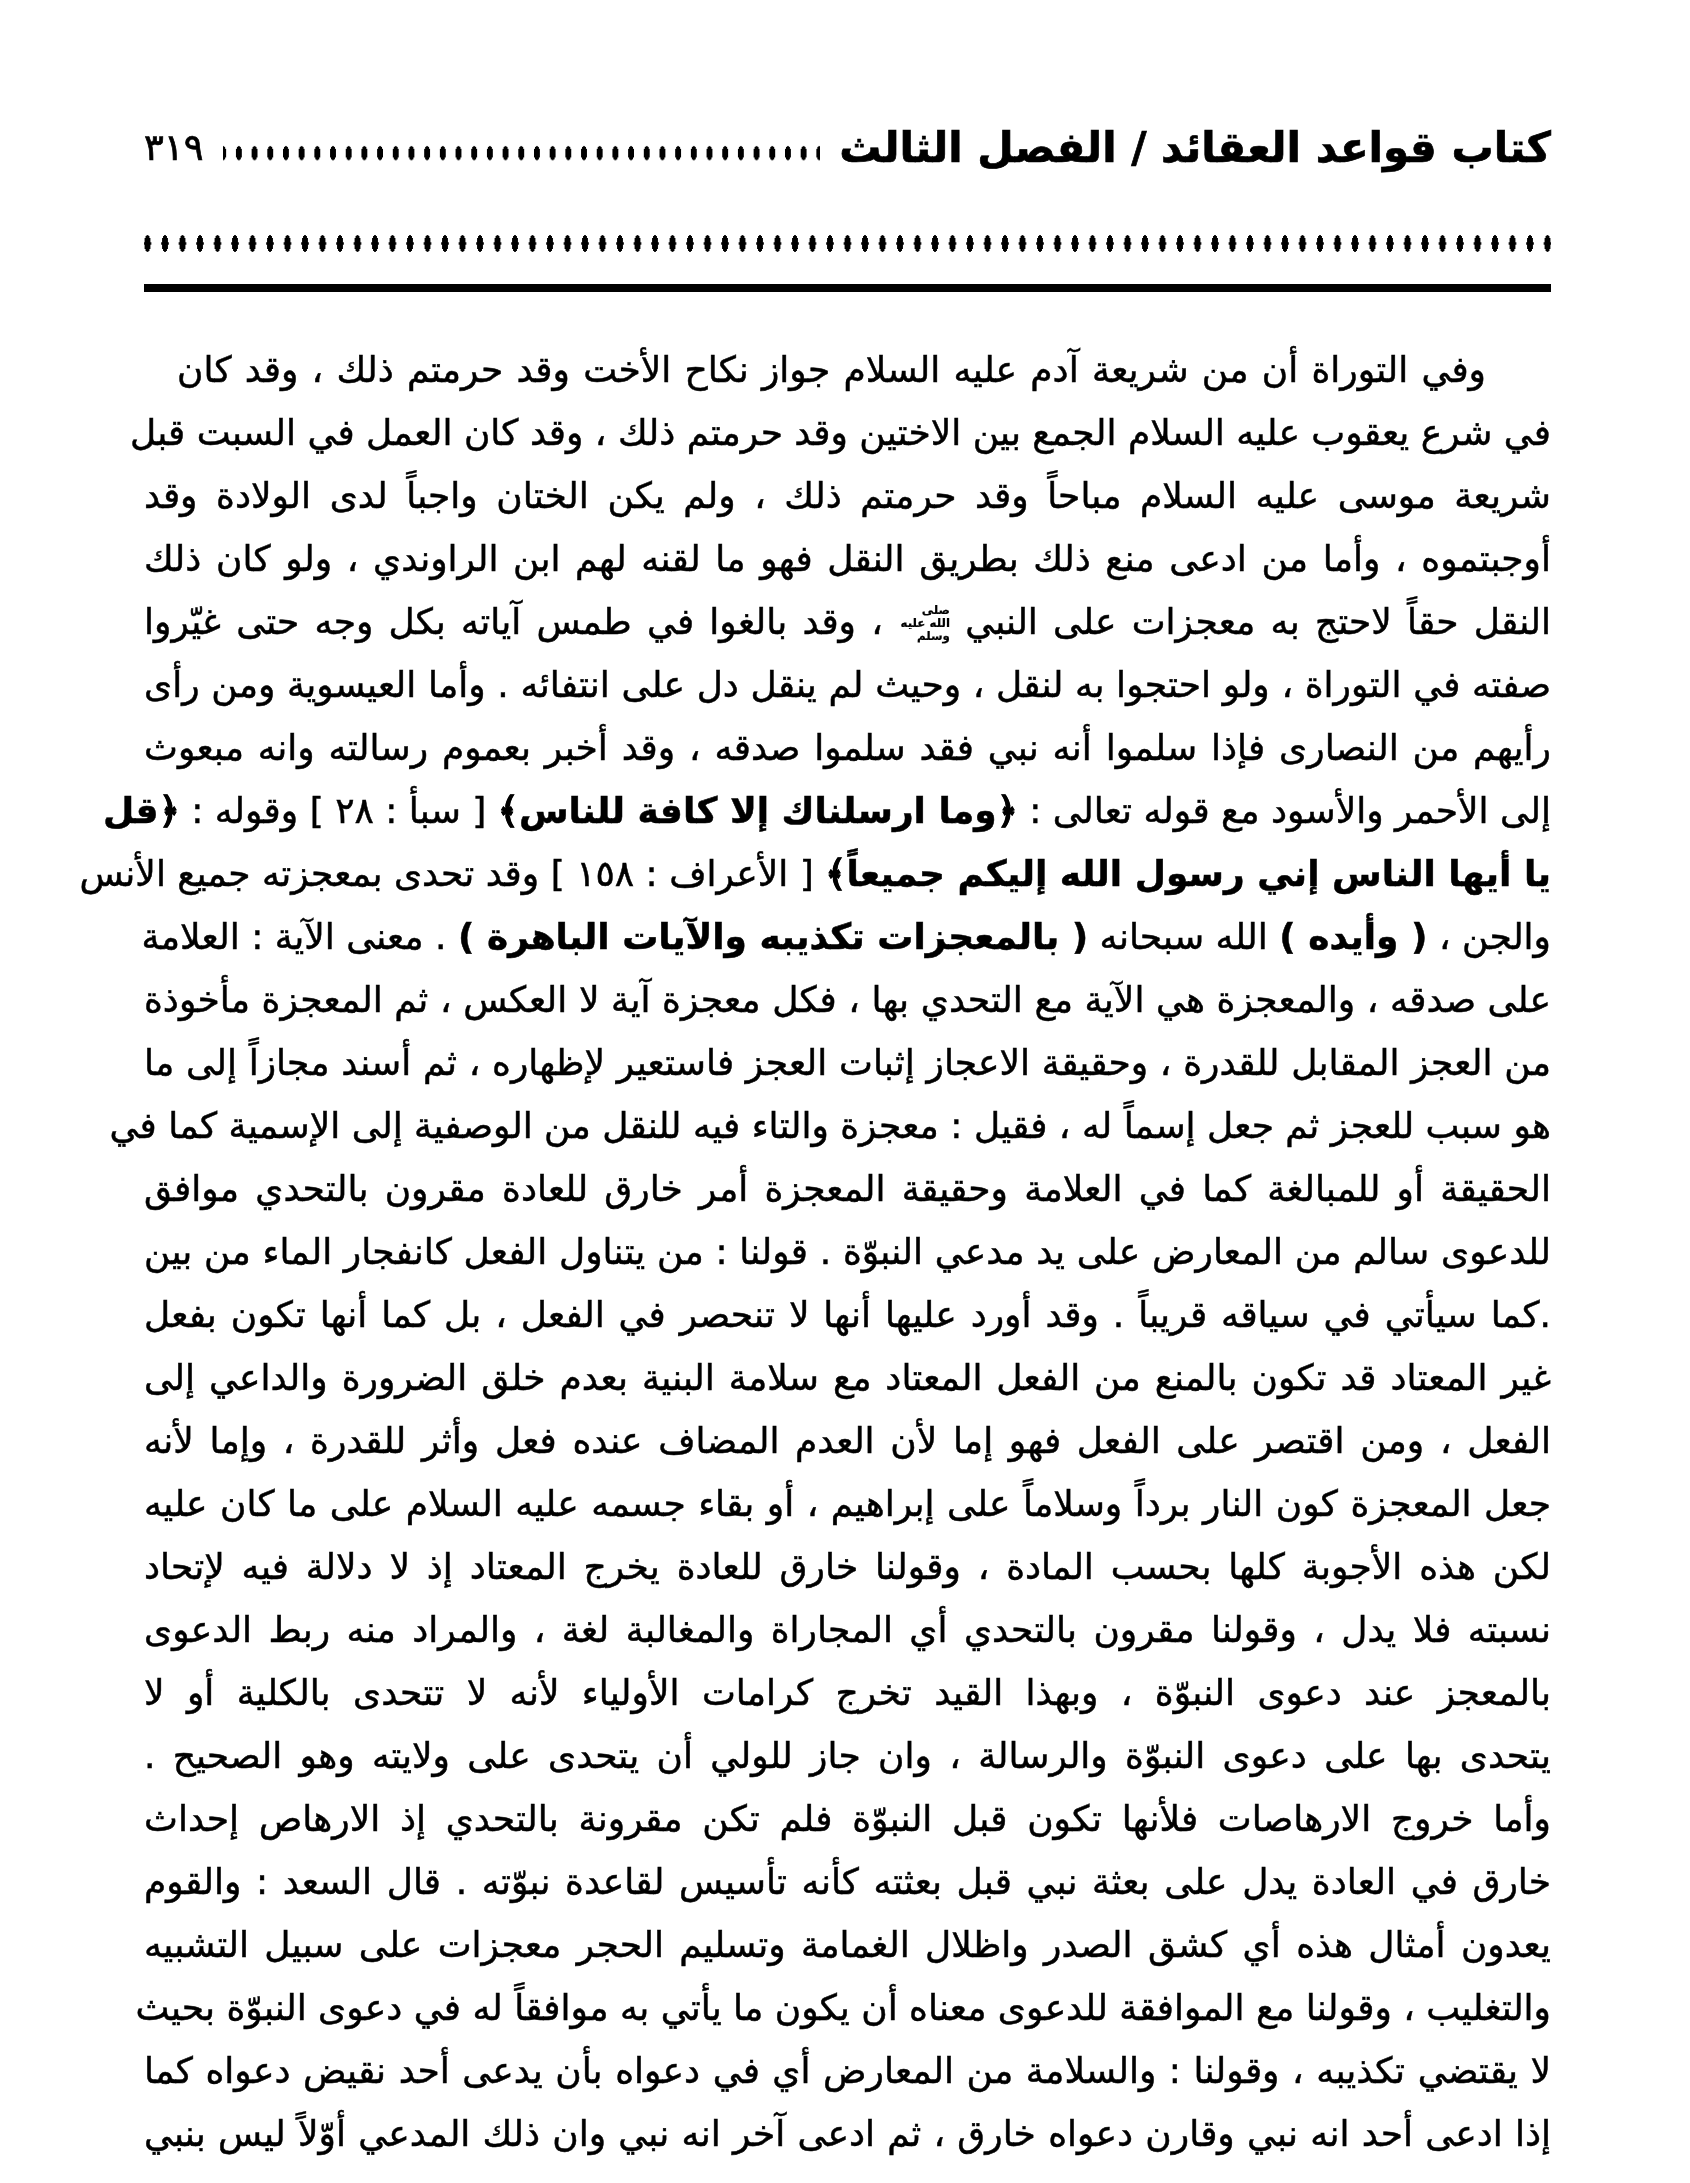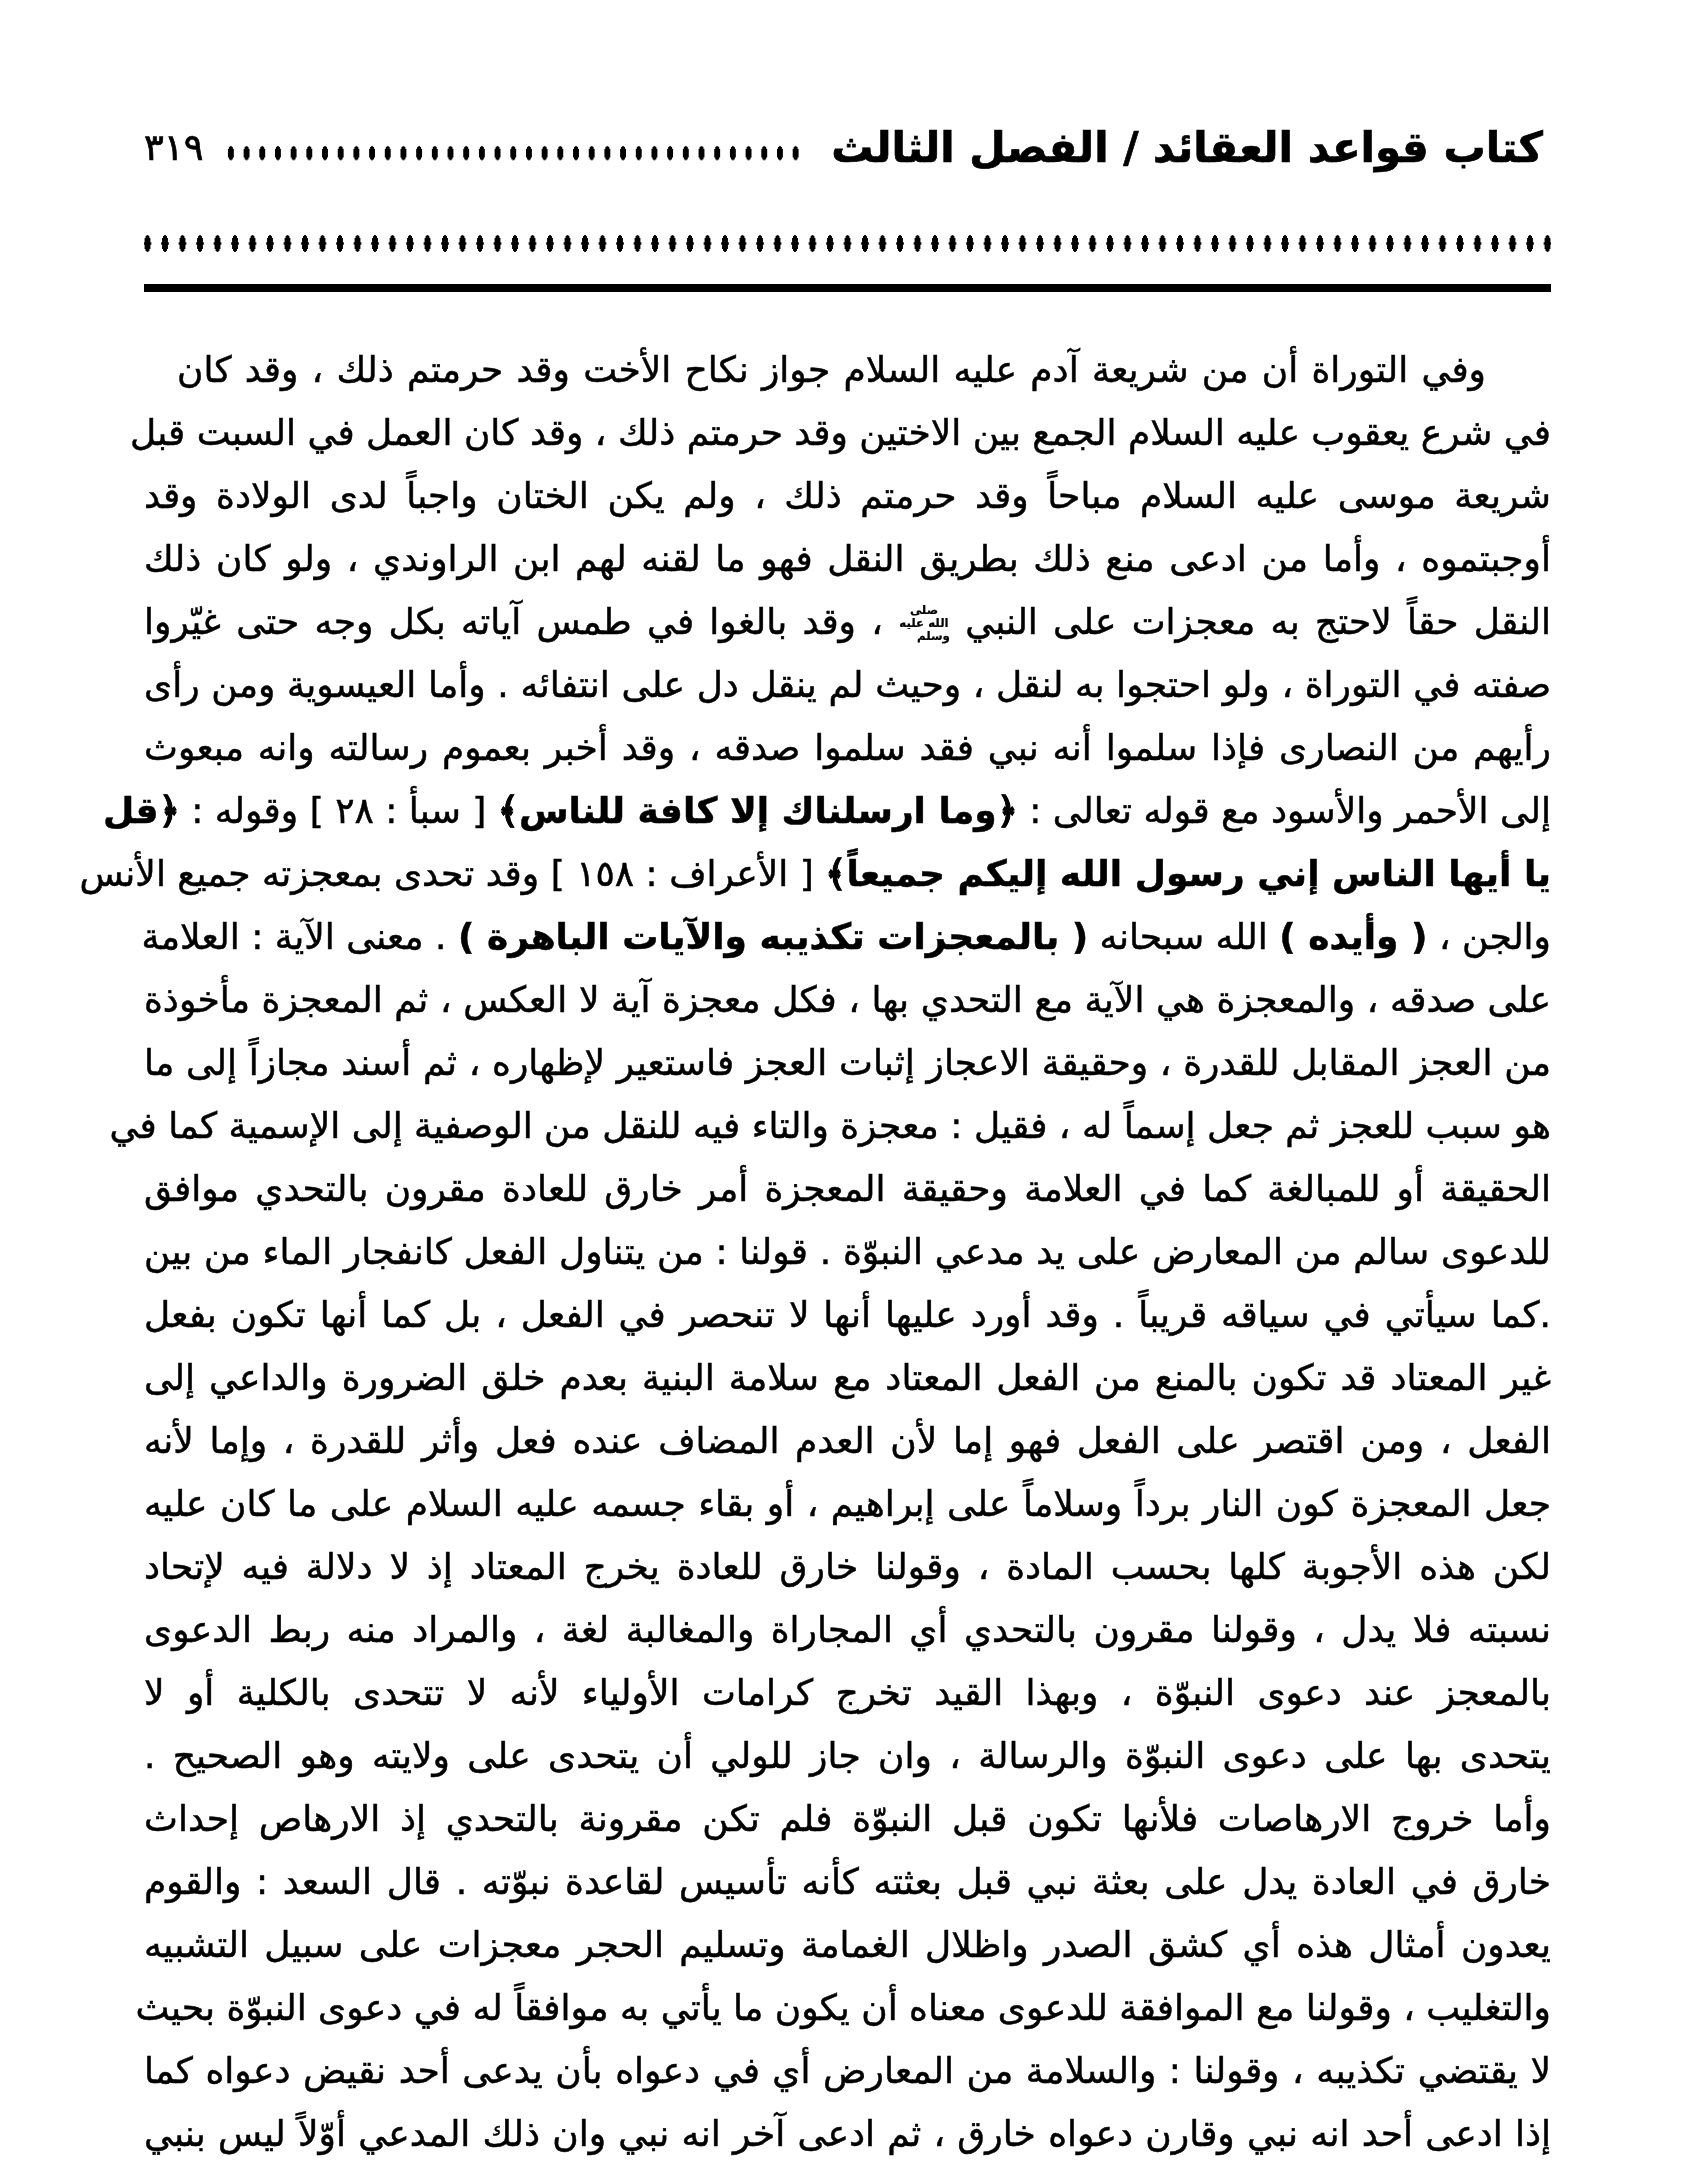--- a/index.html
+++ b/index.html
@@ -22,21 +22,21 @@
     background: #fff;
   }
   
   .hdr {
     display: flex;
     align-items: center;
     gap: 19.6px;
     height: 72px;
   }
   .title {
-    margin: 8px;
+    margin: 0;
     font-size: 42px;
     font-weight: bold;
     white-space: nowrap;
     -webkit-text-stroke: 0.7px #000;
   }
   .leader {
     flex: 1;
     height: 18.3px;
     margin-top: 13px;
     background-image: radial-gradient(ellipse 3.1px 7px at center, #000 97%, transparent 100%);
@@ -77,21 +77,21 @@
     text-align-last: justify;
     white-space: nowrap;
   }
   .tl.indent { text-indent: 65px; margin-left: 33px; }
   .b { font-weight: bold; }
   .saw {
     display: inline-block;
     width: 52px;
     font-size: 11.8px;
     line-height: 1.12;
-    text-align: center;
+    text-align: right;
     vertical-align: -6.1px;
     white-space: normal;
     font-weight: bold;
     -webkit-text-stroke: 0.2px #000;
   }
 </style>
 </head>
 <body>
 
 <div class="page">

